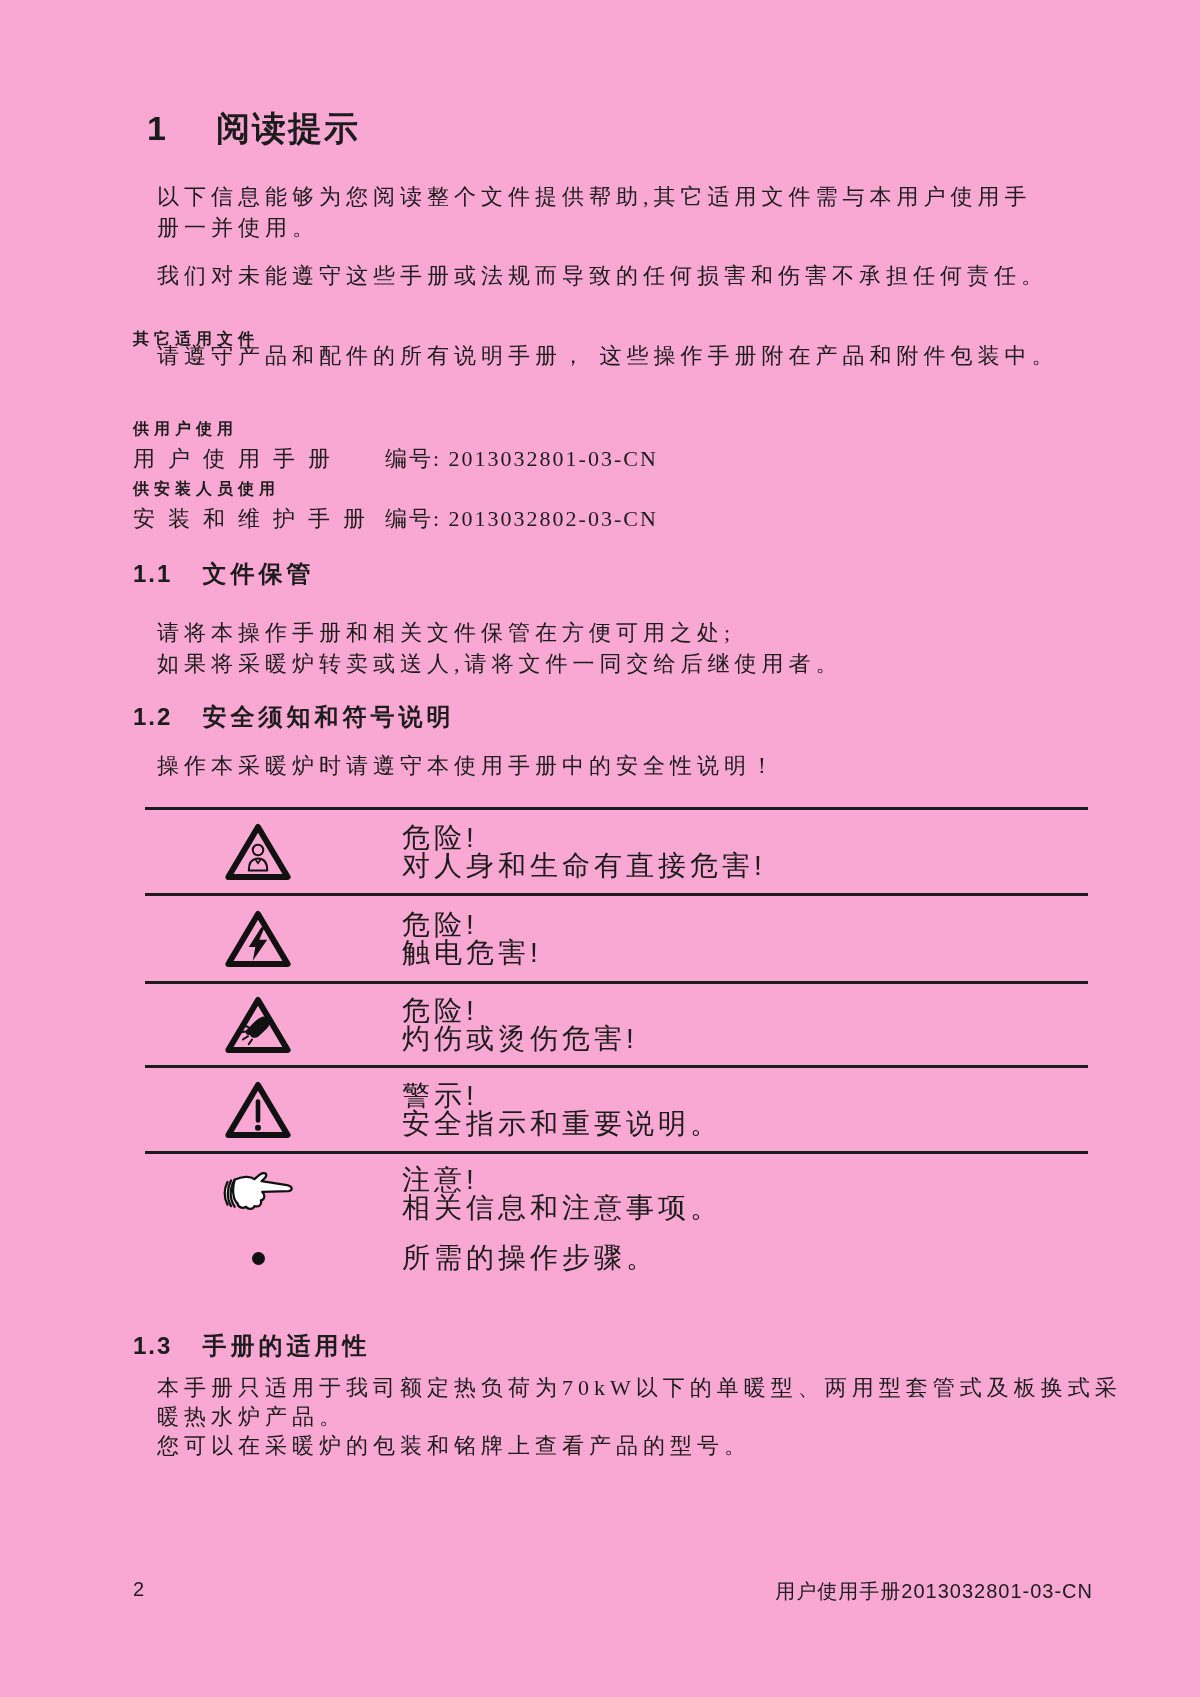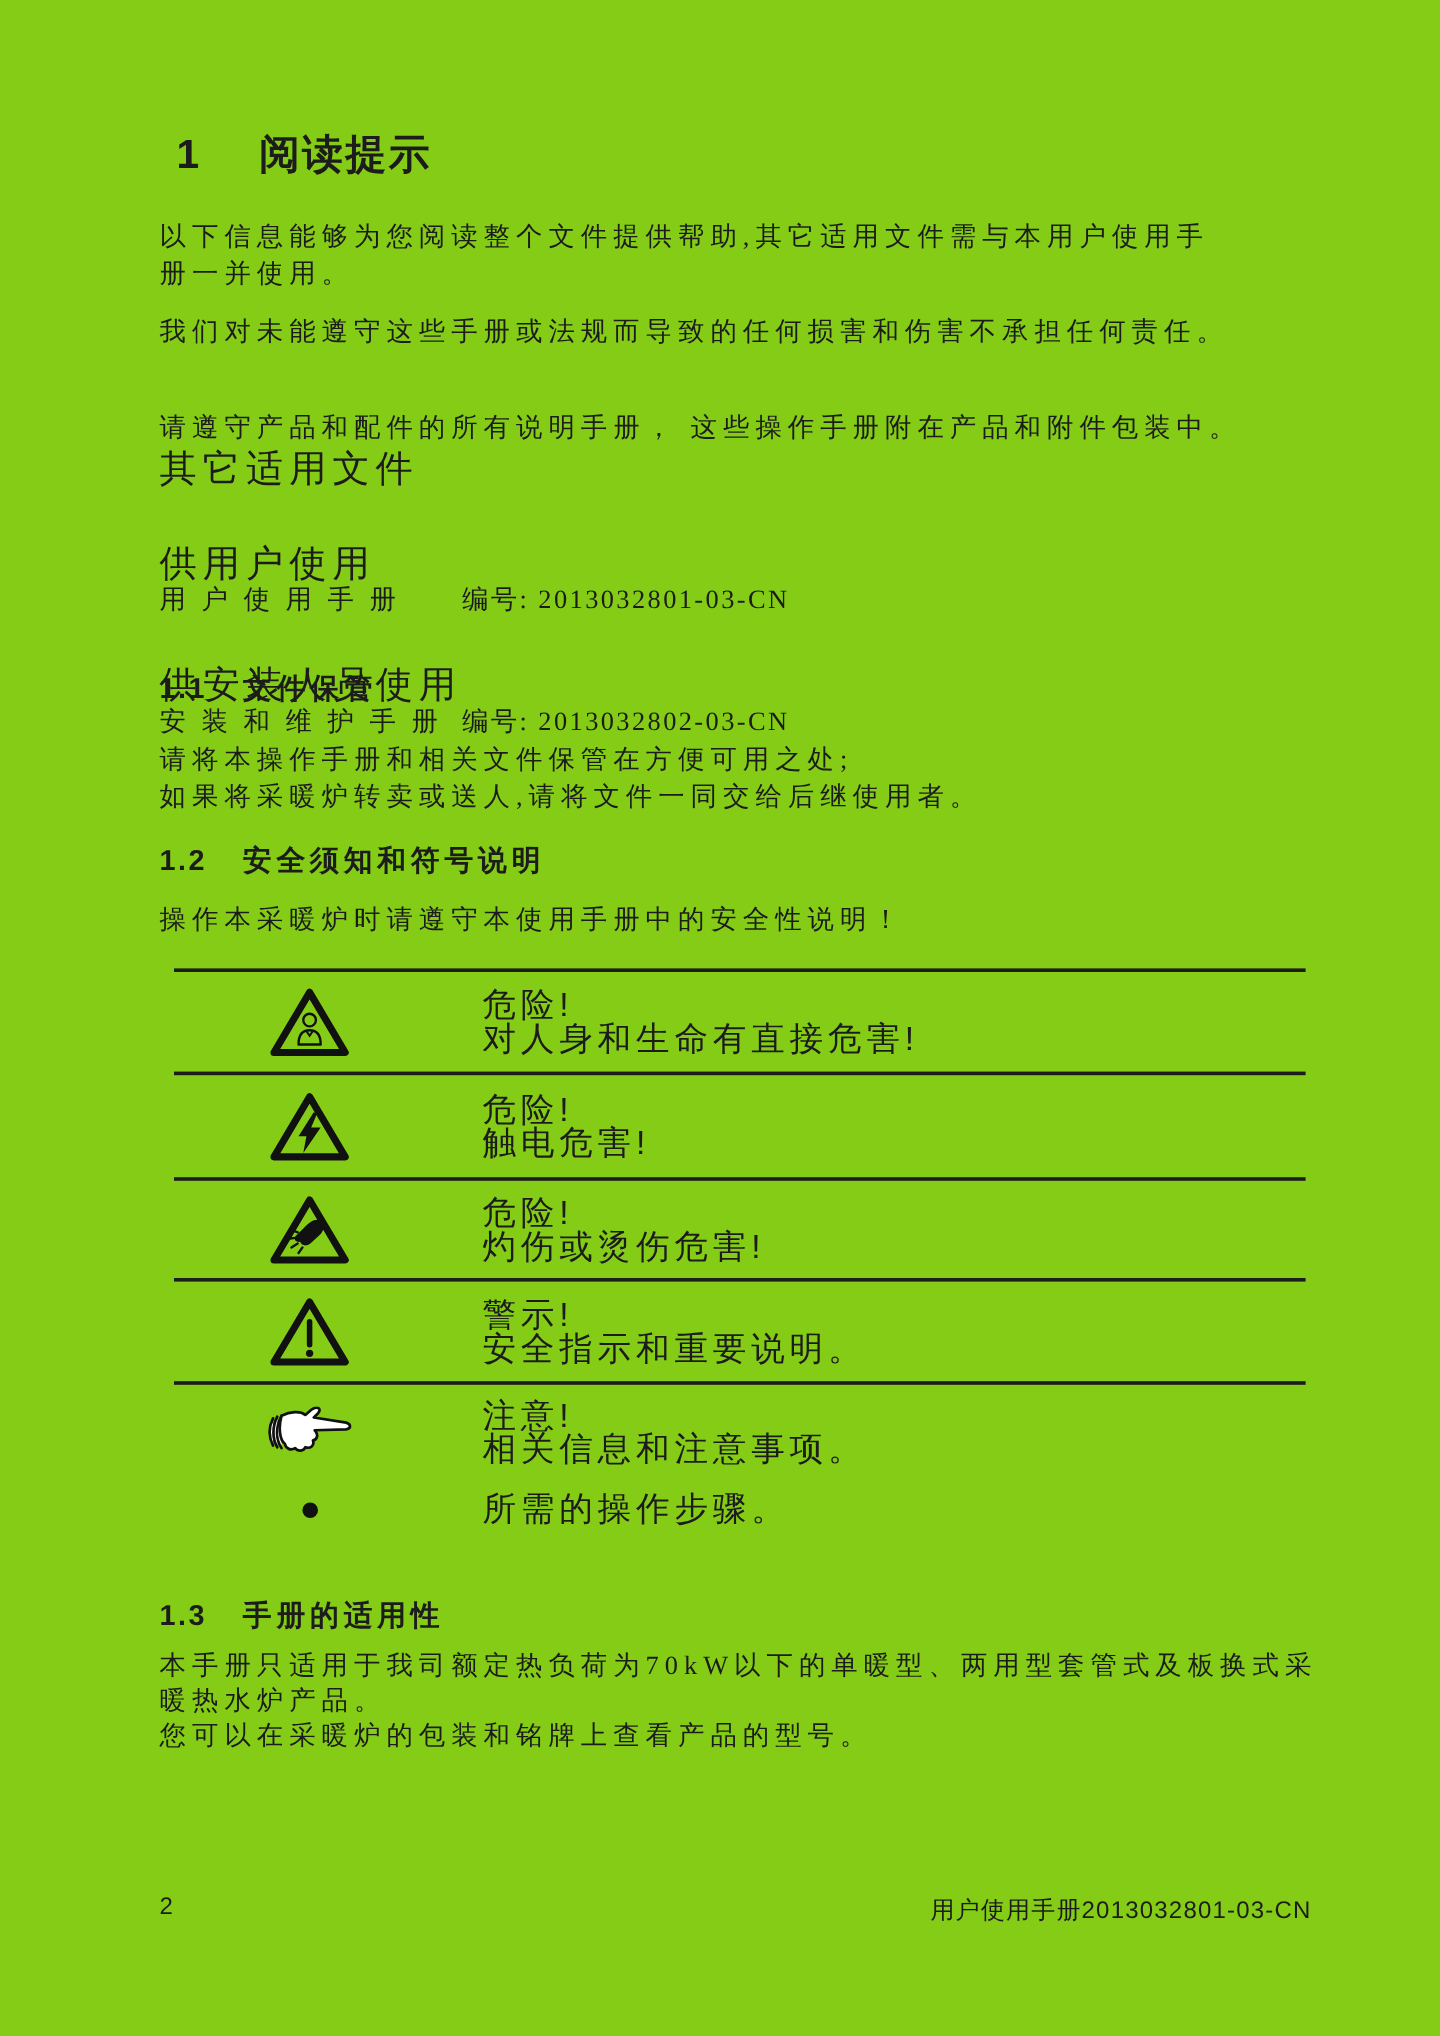--- a/index.html
+++ b/index.html
@@ -1,19 +1,19 @@
 <!DOCTYPE html>
 <html><head>
 <meta charset="utf-8">
 <style>
   html,body { margin:0; padding:0; background:#ffffff; }
   .page {
     position:relative;
     width:1200px; height:1697px;
-    background:#84cc16;
+    background:#f9a8d4;
     color:#1c1c1c;
     font-family:"Liberation Serif", serif;
     overflow:hidden;
   }
   .abs { position:absolute; }
 
   
   .h-chapter {
     font-family:"Liberation Sans", sans-serif;
     font-weight:700;
@@ -22,31 +22,31 @@
     white-space:nowrap;
   }
   .ch-num { display:inline-block; margin-right:48px; }
 
   
   .body-text {
     font-size:22px;
     letter-spacing:5px;
     line-height:31px;
     white-space:nowrap;
+    margin-left:24px;
   }
   .body-text .line { display:block; }
 
   
   .subhead {
     font-family:"Liberation Sans", sans-serif;
-    font-weight:400;
-    font-size:31px;
+    font-weight:700;
+    font-size:16px;
     letter-spacing:5px;
     white-space:nowrap;
-    margin-top:41px;
   }
 
   
   .sec-head {
     font-family:"Liberation Sans", sans-serif;
     font-weight:700;
     font-size:24px;
     letter-spacing:4px;
     white-space:nowrap;
   }

